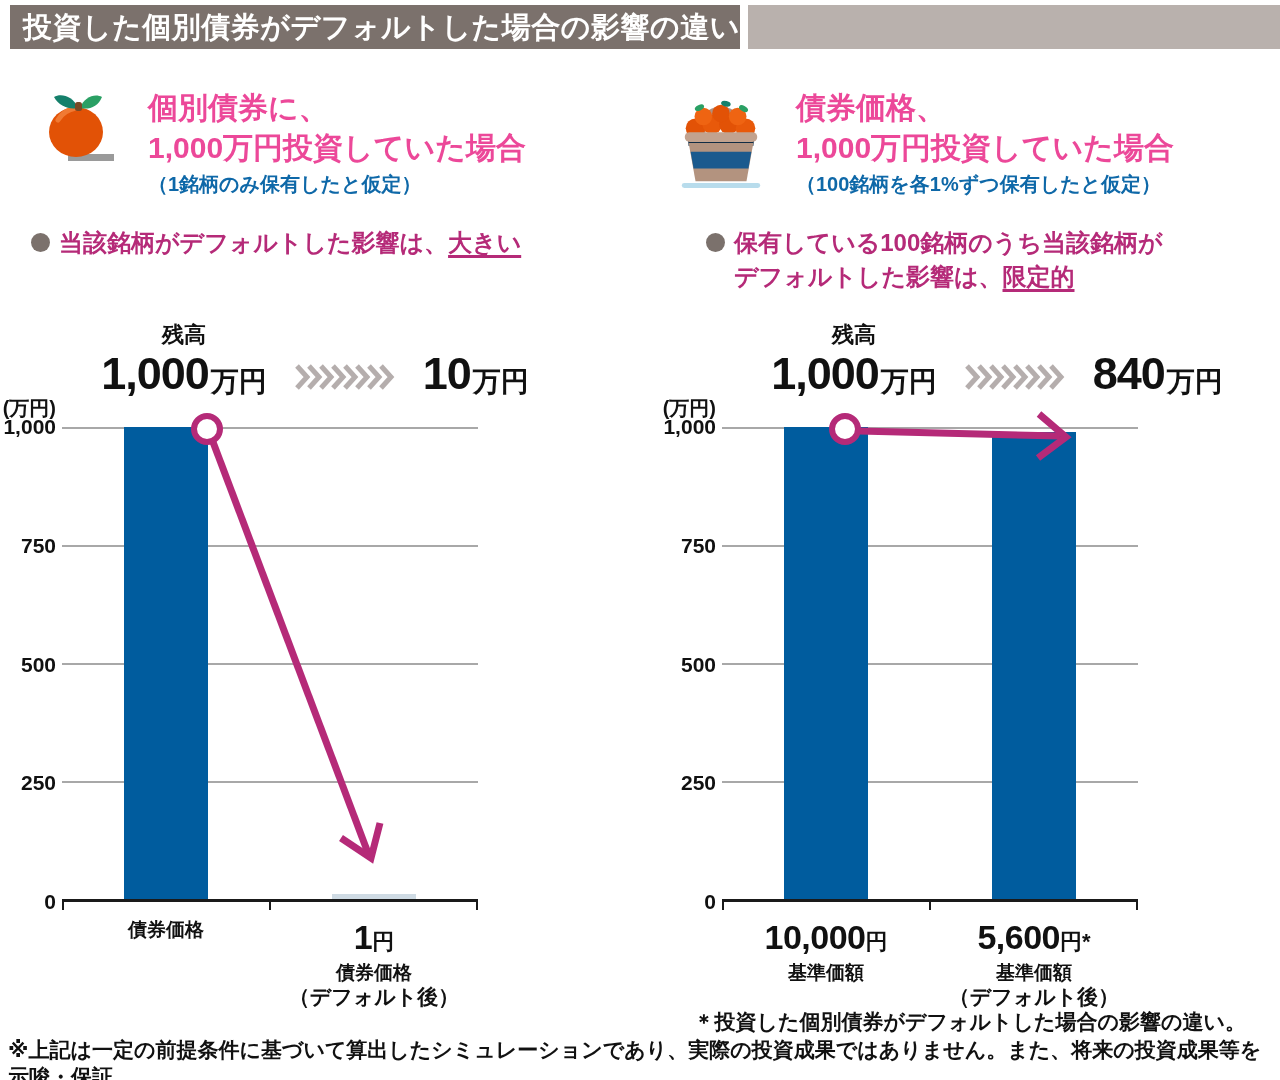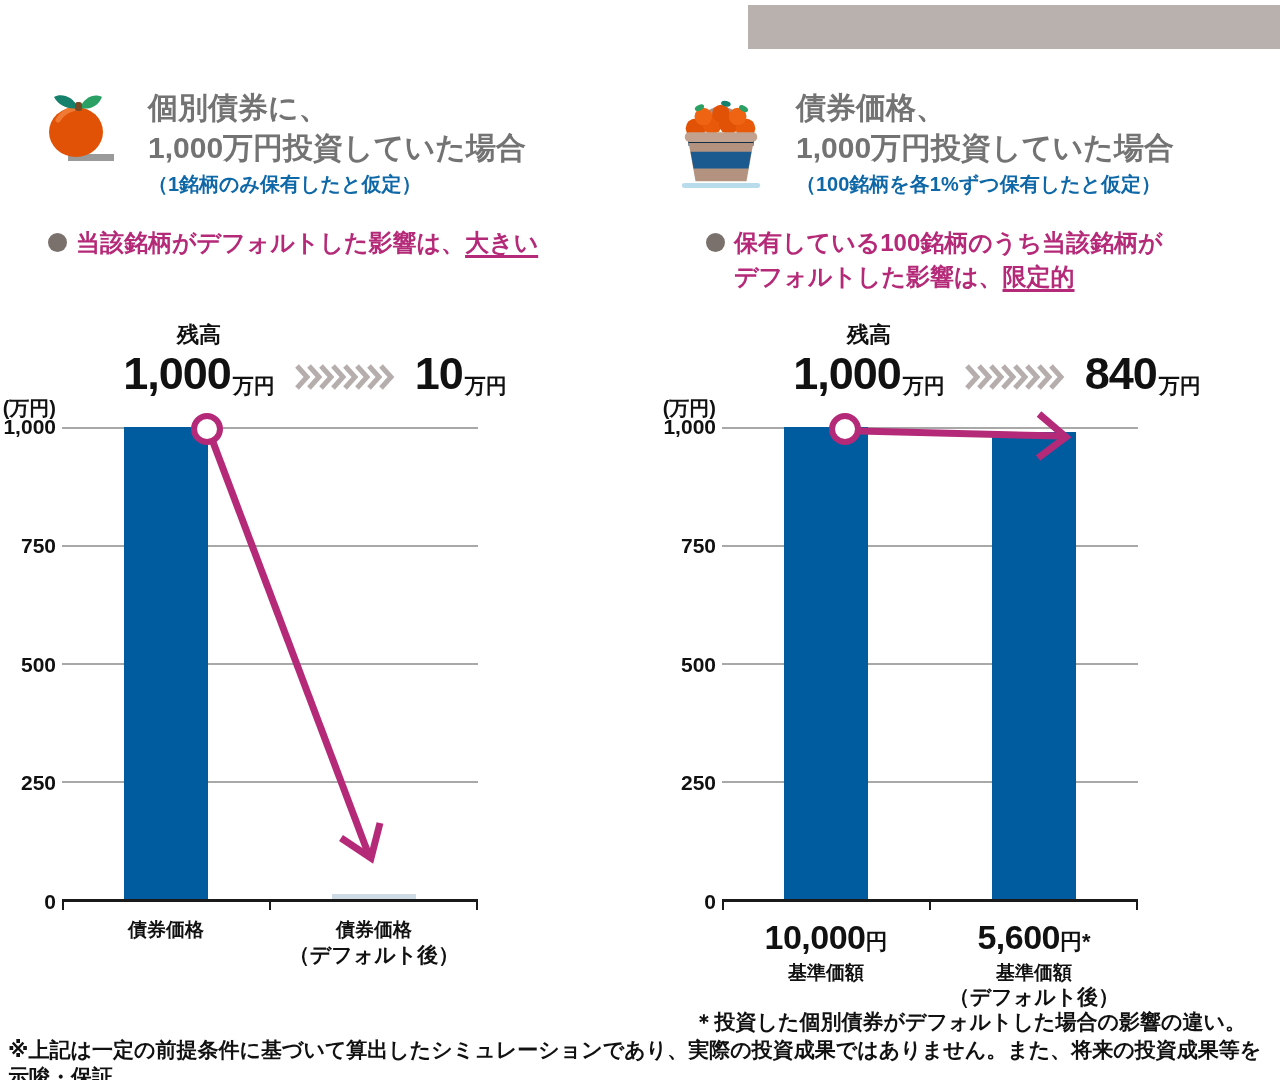--- a/index.html
+++ b/index.html
@@ -10,39 +10,39 @@
   .title-bar { position:absolute; top:5px; left:10px; width:730px; height:44px;
     background:#7b716c; color:#fff; font-size:29px; font-weight:700; line-height:44px;
     padding-left:13px; letter-spacing:0.5px; white-space:nowrap; }
   .title-side { position:absolute; top:5px; left:748px; width:532px; height:44px; background:#b9b1ad; }
 
   
   .panel-header { position:absolute; top:88px; display:flex; gap:26px; align-items:flex-start; }
   #header-left  { left:38px; }
   #header-right { left:672px; }
   .icon-box { flex:0 0 auto; }
-  .heading { color:#737373; font-weight:700; font-size:30px; line-height:1.33; white-space:nowrap; }
+  .heading { color:#ec4899; font-weight:700; font-size:30px; line-height:1.33; white-space:nowrap; }
   .assumption { color:#0e68a8; font-weight:600; font-size:20px; margin-top:3px; white-space:nowrap; }
 
   
   .bullet { position:absolute; top:226px; display:flex; gap:9px; color:#b52a78;
     font-size:24px; font-weight:600; line-height:1.42; }
-  #bullet-left  { left:48px; }
+  #bullet-left  { left:31px; }
   #bullet-right { left:706px; }
   .dot { width:19px; height:19px; border-radius:50%; background:#7b716c; margin-top:7px; flex:0 0 auto; }
   .kw { font-weight:700; text-decoration:underline; text-underline-offset:4px; text-decoration-thickness:2.5px; }
 
   
-  .balance { position:absolute; top:320px; display:flex; align-items:flex-end; gap:20px; justify-content:center; }
+  .balance { position:absolute; top:320px; display:flex; align-items:flex-end; gap:28px; justify-content:center; }
   #balance-left  { left:100px; width:430px; }
   #balance-right { left:762px; width:470px; }
   .balance-label { text-align:center; font-size:22px; font-weight:700; margin-bottom:3px; }
   .amount { display:flex; align-items:flex-end; white-space:nowrap; }
   .amt-big  { font-size:45px; font-weight:700; line-height:0.95; letter-spacing:-1px; }
-  .amt-unit { font-size:21px; font-weight:700; line-height:1; margin-left:2px; }
+  .amt-unit { font-size:28px; font-weight:700; line-height:1; margin-left:2px; }
   .chevrons { margin-bottom:6px; flex:0 0 auto; }
 
   
   .chart { position:absolute; top:393px; width:640px; height:660px; }
   #chart-left  { left:0; }
   #chart-right { left:660px; }
   .y-unit { position:absolute; top:2px; left:0; width:56px; text-align:right;
     font-size:20px; font-weight:600; white-space:nowrap; }
   .yticks { position:absolute; left:0; top:34px; width:56px; height:475px; }
   .ytick { position:absolute; right:0; transform:translateY(-50%); font-size:21px; font-weight:600; }
@@ -71,20 +71,21 @@
 
   
   .fn-ast { position:absolute; top:1008px; right:34px; font-size:21px; font-weight:600; white-space:nowrap; }
   .fn-gen { position:absolute; top:1036px; left:8px; font-size:21px; font-weight:600; line-height:1.3; }
 </style>
 </head>
 <body>
 
 <div class="page">
 
+  <div class="title-bar">投資した個別債券がデフォルトした場合の影響の違い</div>
   <div class="title-side"></div>
 
   <div class="panel-header" id="header-left">
     <div class="icon-box">
       <svg width="84" height="84" viewBox="0 0 84 84">
         <rect x="30" y="66" width="46" height="7" fill="#9a9a9a"></rect>
         <ellipse cx="38" cy="44" rx="27" ry="25" fill="#e25206"></ellipse>
         <path d="M20 32 A26 24 0 0 1 38 20" stroke="#f07a33" stroke-width="5" fill="none" stroke-linecap="round"></path>
         <path d="M40 20 C35 8 23 5 16 9 C21 18 31 22 40 20 Z" fill="#15806b"></path>
         <path d="M42 20 C46 9 57 5 64 9 C60 19 51 22 42 20 Z" fill="#2aa064"></path>
@@ -213,20 +214,21 @@
         <circle cx="145" cy="2" r="13" fill="#ffffff" stroke="#b52a78" stroke-width="6"></circle>
       </svg>
       <div class="xtick t1"></div>
       <div class="xtick t2"></div>
       <div class="xtick t3"></div>
     </div>
     <div class="cat cat1">
       <div class="cat-name">債券価格</div>
     </div>
     <div class="cat cat2">
+      <div class="cat-val"><span class="cv">1</span><span class="cu">円</span></div>
       <div class="cat-name">債券価格</div>
       <div class="cat-note">（デフォルト後）</div>
     </div>
   </div>
 
   <div class="chart" id="chart-right">
     <div class="y-unit">(万円)</div>
     <div class="yticks">
       <span class="ytick">1,000</span>
       <span class="ytick">750</span>

